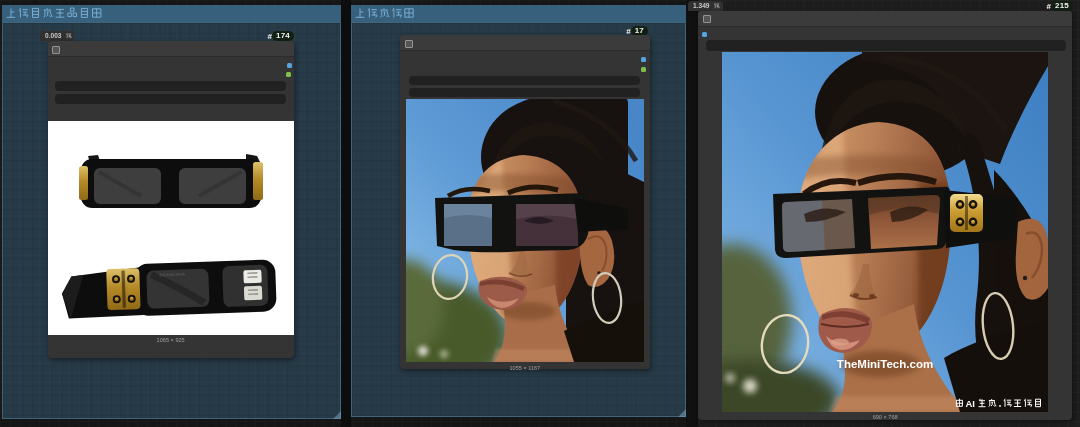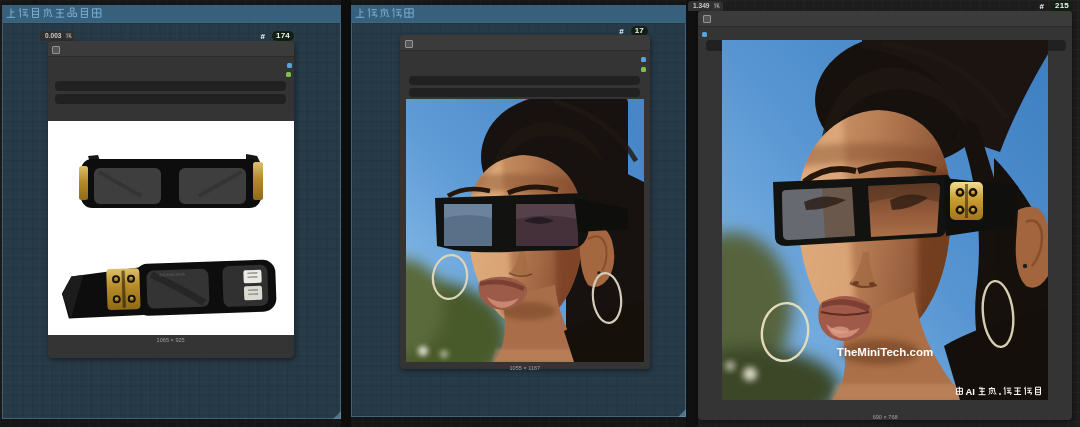--- a/index.html
+++ b/index.html
@@ -19,21 +19,21 @@
   .coll{position:absolute;width:6px;height:6px;background:#555;border:1px solid #959595;border-radius:1px;}
   .widget{position:absolute;background:#212121;border-radius:4px;}
   .dot{position:absolute;width:5px;height:5px;border-radius:1.5px;}
   .dot.blue{background:#55a5e0;}
   .dot.green{background:#7fbf4a;}
   .tab{position:absolute;background:#303030;color:#c9c9c9;border-radius:3px 3px 0 0;
        font-size:10px;line-height:10px;text-align:center;}
   .badge{position:absolute;height:10px;display:flex;align-items:center;}
   .badge .h{color:#fff;font-weight:bold;font-size:8px;margin-right:0px;}
   .badge .p{background:#122013;color:#f0f0f0;font-weight:bold;font-size:8px;
-            border-radius:5px;padding:0 4px;height:10px;line-height:10px;letter-spacing:0.2px;margin-left:7px;}
+            border-radius:5px;padding:0 4px;height:10px;line-height:10px;letter-spacing:0.2px;}
   .dims{position:absolute;color:#9f9f9f;text-align:center;font-size:9px;line-height:9px;}
   .dims > span{display:inline-block;transform:scale(0.62);transform-origin:center center;white-space:nowrap;}
   .tri{position:absolute;width:0;height:0;border-style:solid;}
 </style>
 </head>
 <body>
   <div class="grid"></div>
 
   <div class="seam" style="left:341px;width:10px;"></div>
   <div class="seam" style="left:686px;width:12px;background:#101010;"></div>
@@ -294,21 +294,21 @@
   </div>
   <div class="badge" style="right:7px;top:1px;">
     <span class="h">#</span>
     <span class="p">215</span>
   </div>
   <div class="node" style="left:698px;top:11px;width:374px;height:409px;">
     <div class="nhead"></div>
     <div class="coll" style="left:5px;top:4px;"></div>
     <div class="dot blue" style="left:4px;top:21px;"></div>
     <div class="widget" style="left:8px;top:29px;width:360px;height:11px;"></div>
-    <div class="abs" style="left:24px;top:29px;width:326px;height:360px;" id="img3slot"><svg width="326" height="360" viewBox="0 0 326 360">
+    <div class="abs" style="left:24px;top:41px;width:326px;height:360px;" id="img3slot"><svg width="326" height="360" viewBox="0 0 326 360">
       <defs>
         <linearGradient id="sky3" x1="0" y1="1" x2="1" y2="0">
           <stop offset="0" stop-color="#8abde9"></stop>
             <stop offset="0.5" stop-color="#5795d2"></stop>
             <stop offset="1" stop-color="#3c7ec1"></stop>
         </linearGradient>
         <linearGradient id="skin3" x1="0" y1="0" x2="1" y2="0.25">
           <stop offset="0" stop-color="#d8a274"></stop>
             <stop offset="0.5" stop-color="#b87e55"></stop>
             <stop offset="1" stop-color="#8a5134"></stop>

